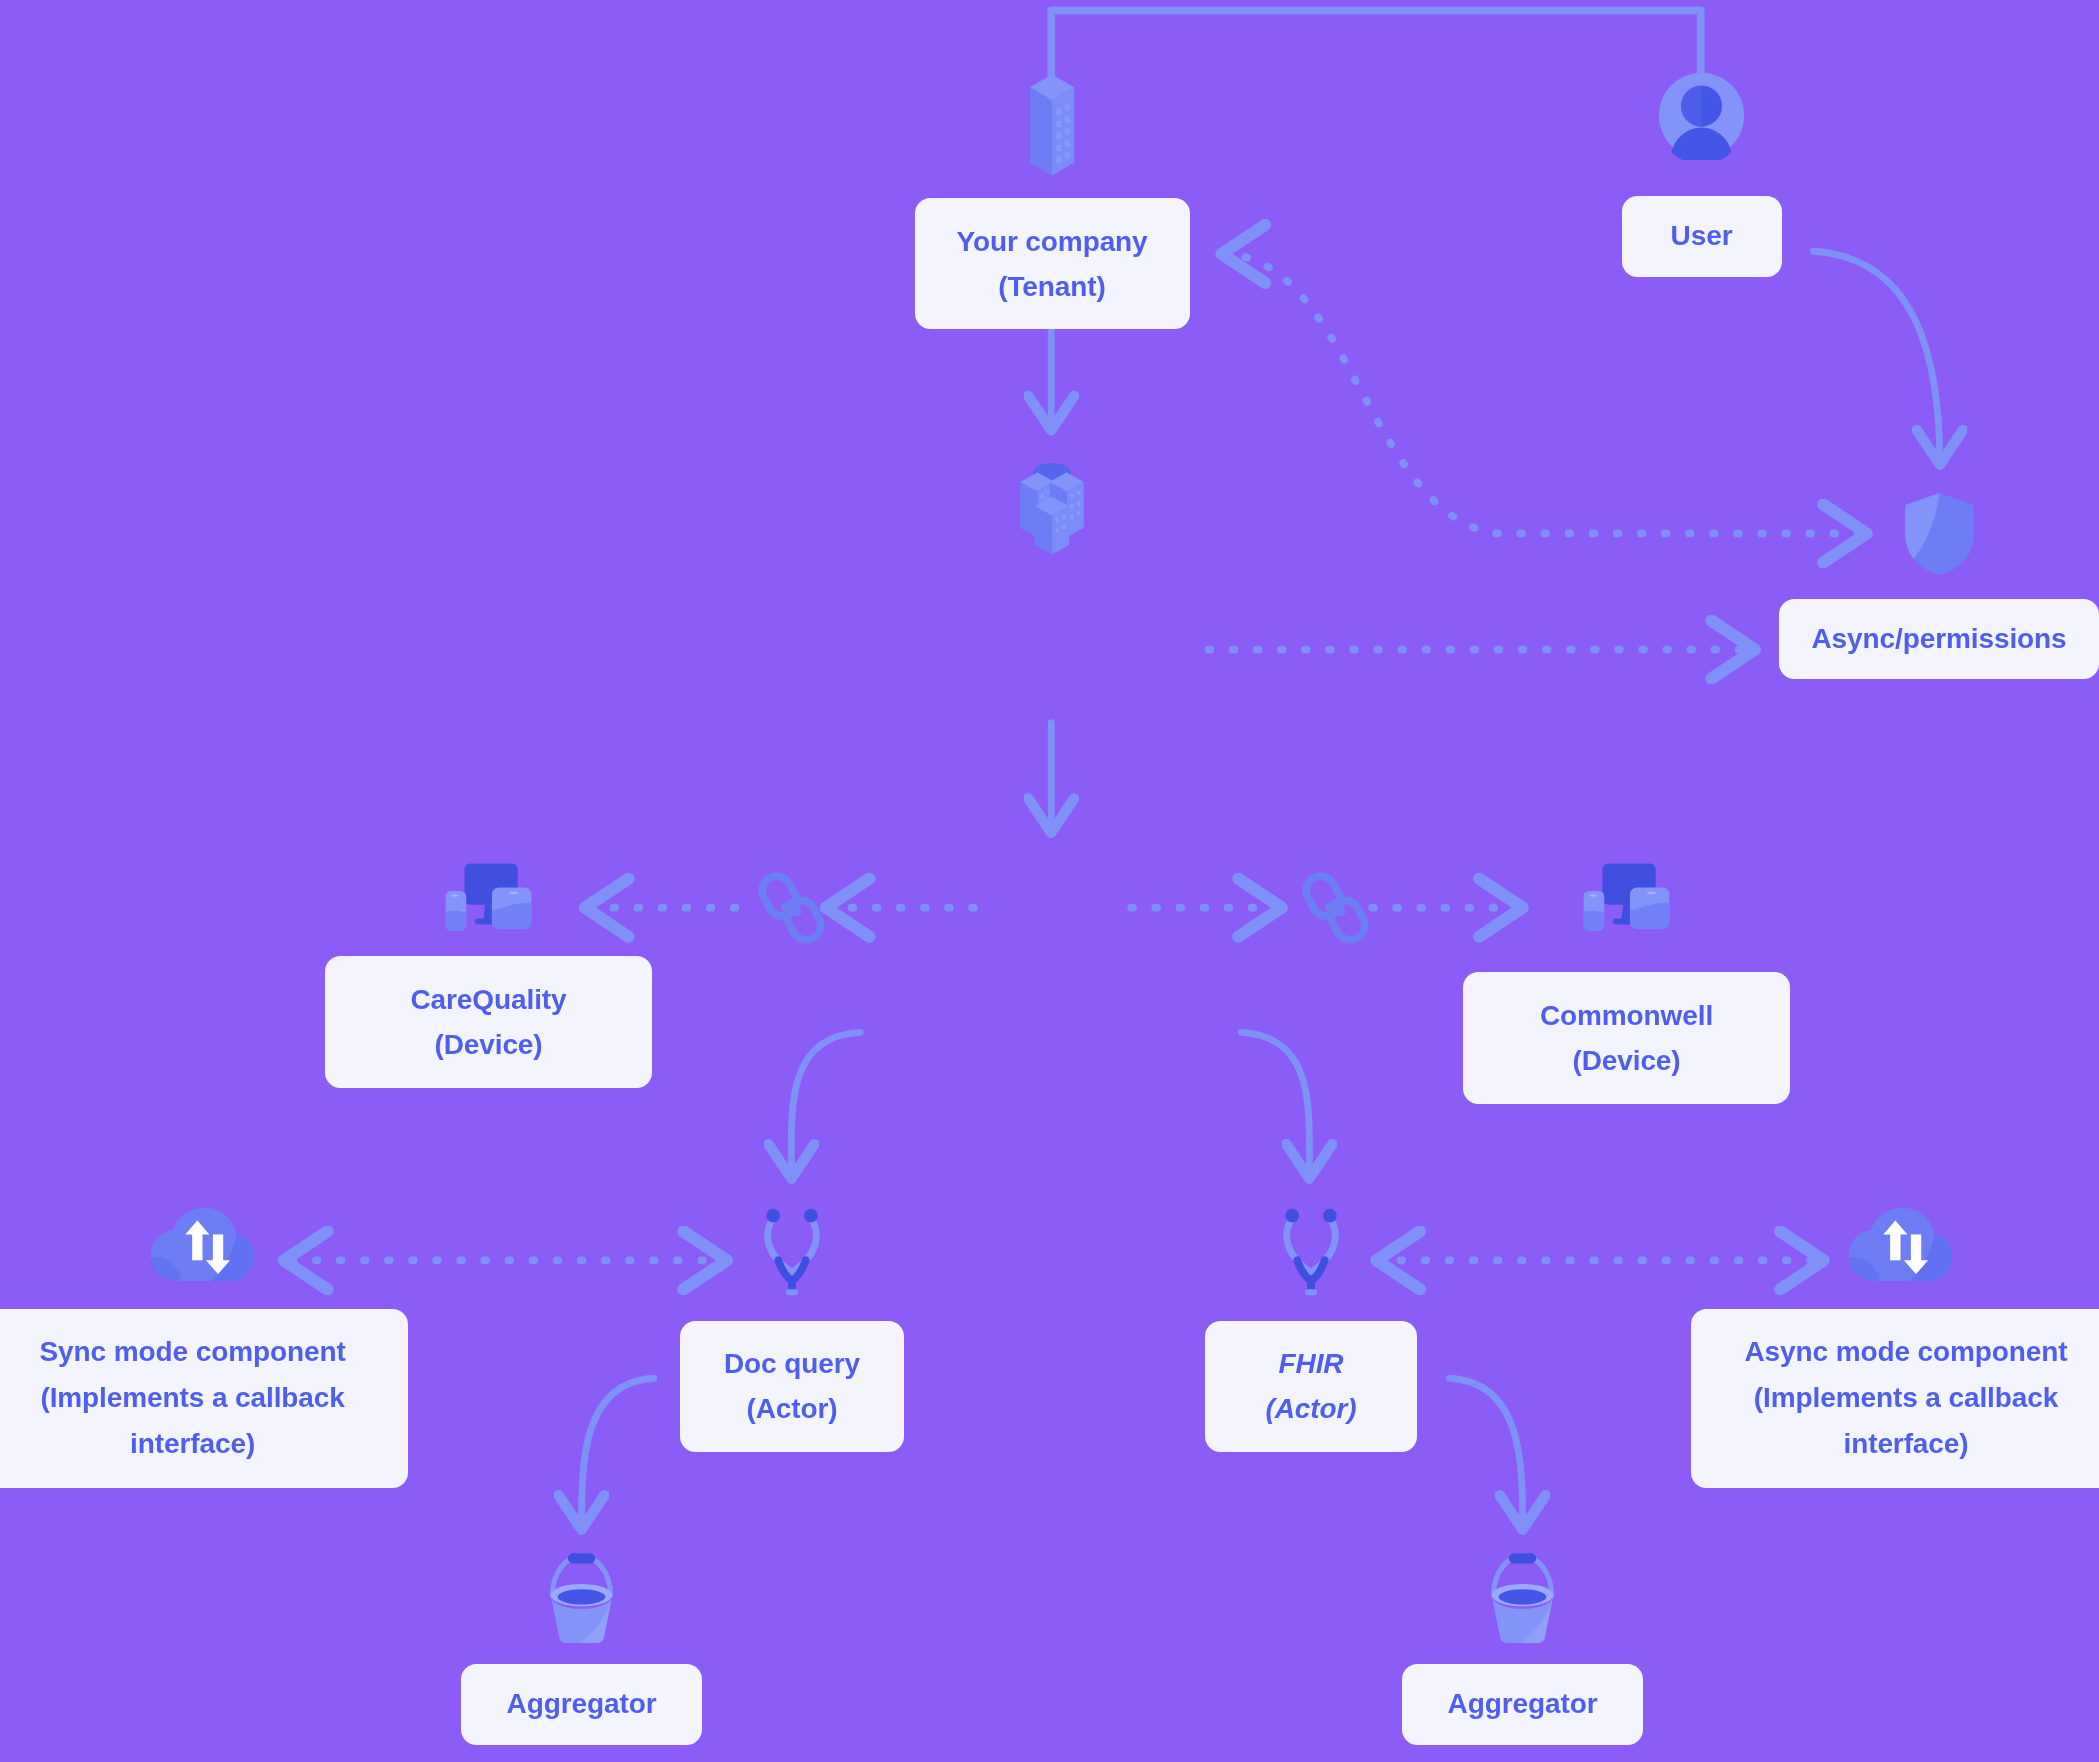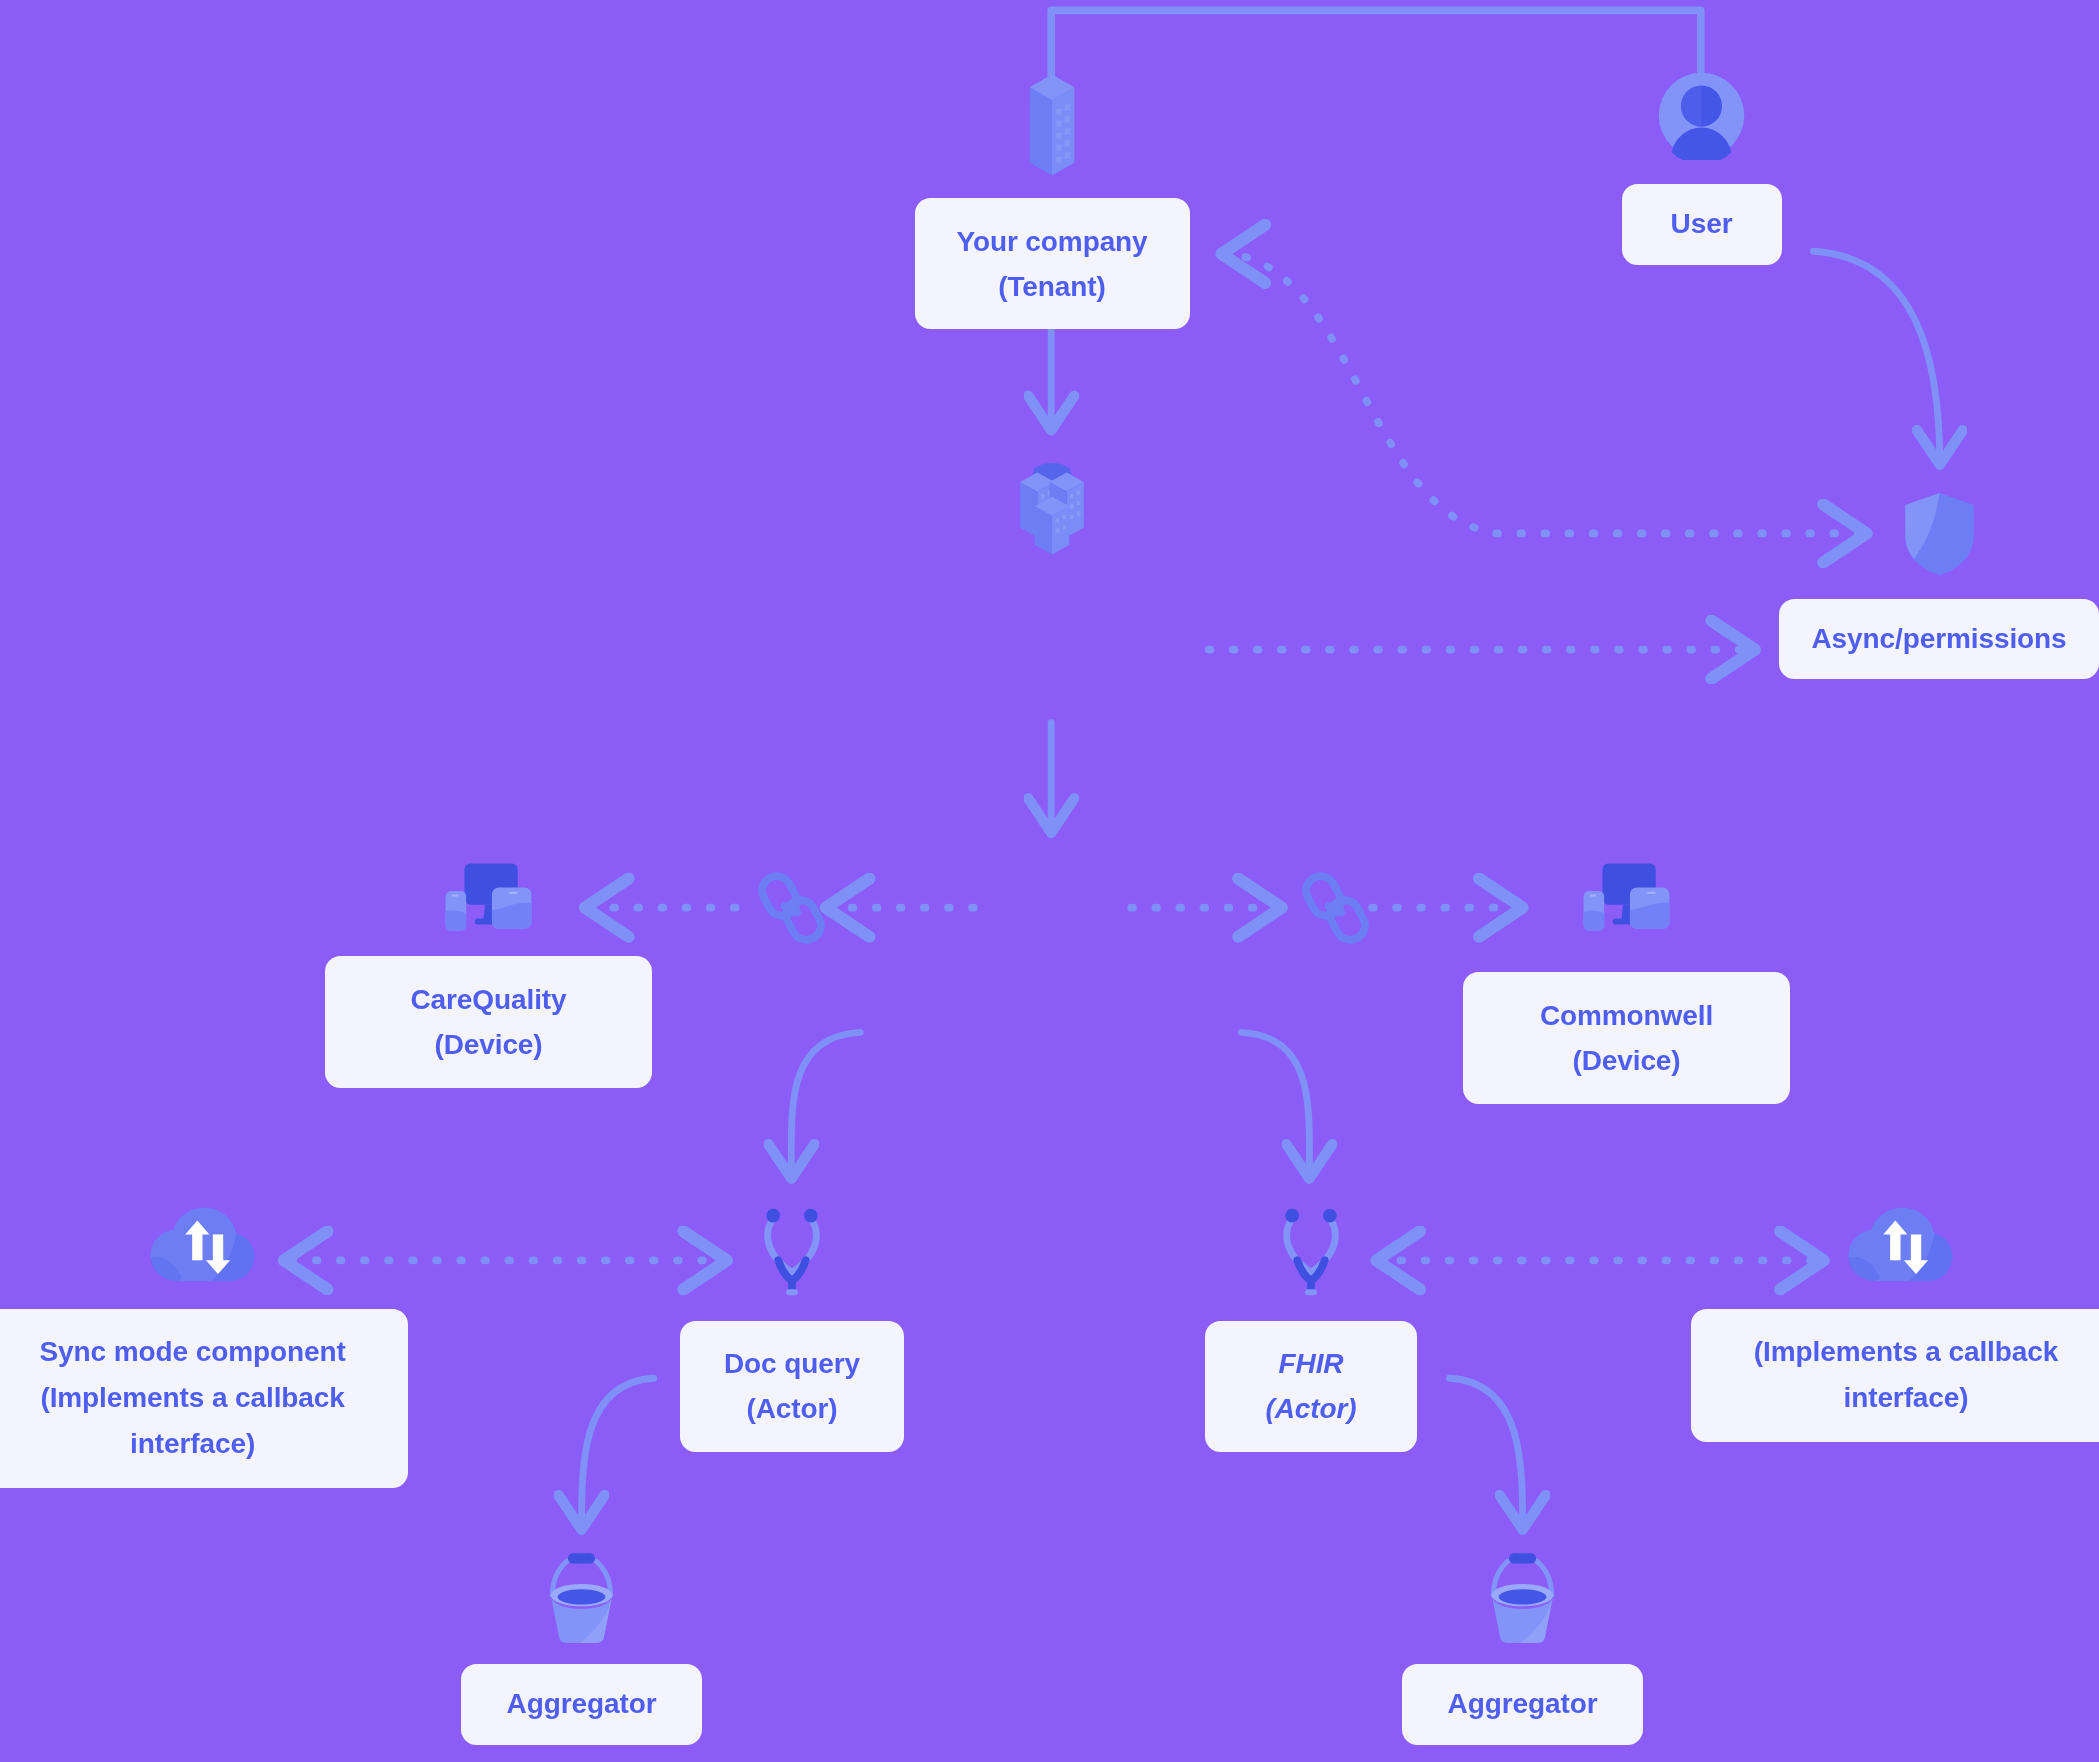--- a/index.html
+++ b/index.html
@@ -131,21 +131,21 @@
             <rect x="65" y="95" width="6" height="7"></rect>
         </g>
       </svg>
     </span>
     <div class="label-box lbl-2line" style="margin-top:19px;width:275px;">
       <span class="ln">Your company</span>
       <span class="ln">(Tenant)</span>
     </div>
   </div>
 
-  <div class="node" style="left:1581px;top:71px;width:241px;">
+  <div class="node" style="left:1581px;top:71px;width:241px;gap:12px;">
     <span class="node-icon">
       <svg width="89" height="89" viewBox="0 0 104 104">
         <circle cx="52" cy="52" r="50" fill="#8294f8"></circle>
         <circle cx="52" cy="41" r="24" fill="#4456e8"></circle>
         <path d="M52 66 C70 66 84 80 87 95 A50 50 0 0 1 17 95 C20 80 34 66 52 66 Z" fill="#4456e8"></path>
         <path d="M52 17 A24 24 0 0 0 52 65 Z" fill="#5566ec" opacity="0.55"></path>
       </svg>
     </span>
     <div class="label-box lbl-1line" style="margin-top:24px;width:160px;">
       <span class="ln">User</span>
@@ -323,20 +323,21 @@
           <path d="M50 28 L62 28 L62 64 L50 64 Z"></path>
           <path d="M56 18 L70 34 L42 34 Z"></path>
         </g>
         <g fill="#ffffff">
           <path d="M74 34 L86 34 L86 70 L74 70 Z"></path>
           <path d="M80 80 L94 64 L66 64 Z"></path>
         </g>
       </svg>
     </span>
     <div class="label-box lbl-3line" style="margin-top:20.6px;width:430px;">
+      <span class="ln">Async mode component</span>
       <span class="ln">(Implements a callback</span>
       <span class="ln">interface)</span>
     </div>
   </div>
 
   <div class="node" style="left:461px;top:1547px;width:241px;">
     <span class="node-icon">
       <svg width="89" height="98" viewBox="0 0 104 114">
         <path d="M18 56 C18 28 36 10 52 10 C68 10 86 28 86 56" fill="none" stroke="#8294f8" stroke-width="6" stroke-linecap="round"></path>
         <rect x="36" y="7" width="32" height="12" rx="6" fill="#3f4fe0"></rect>

